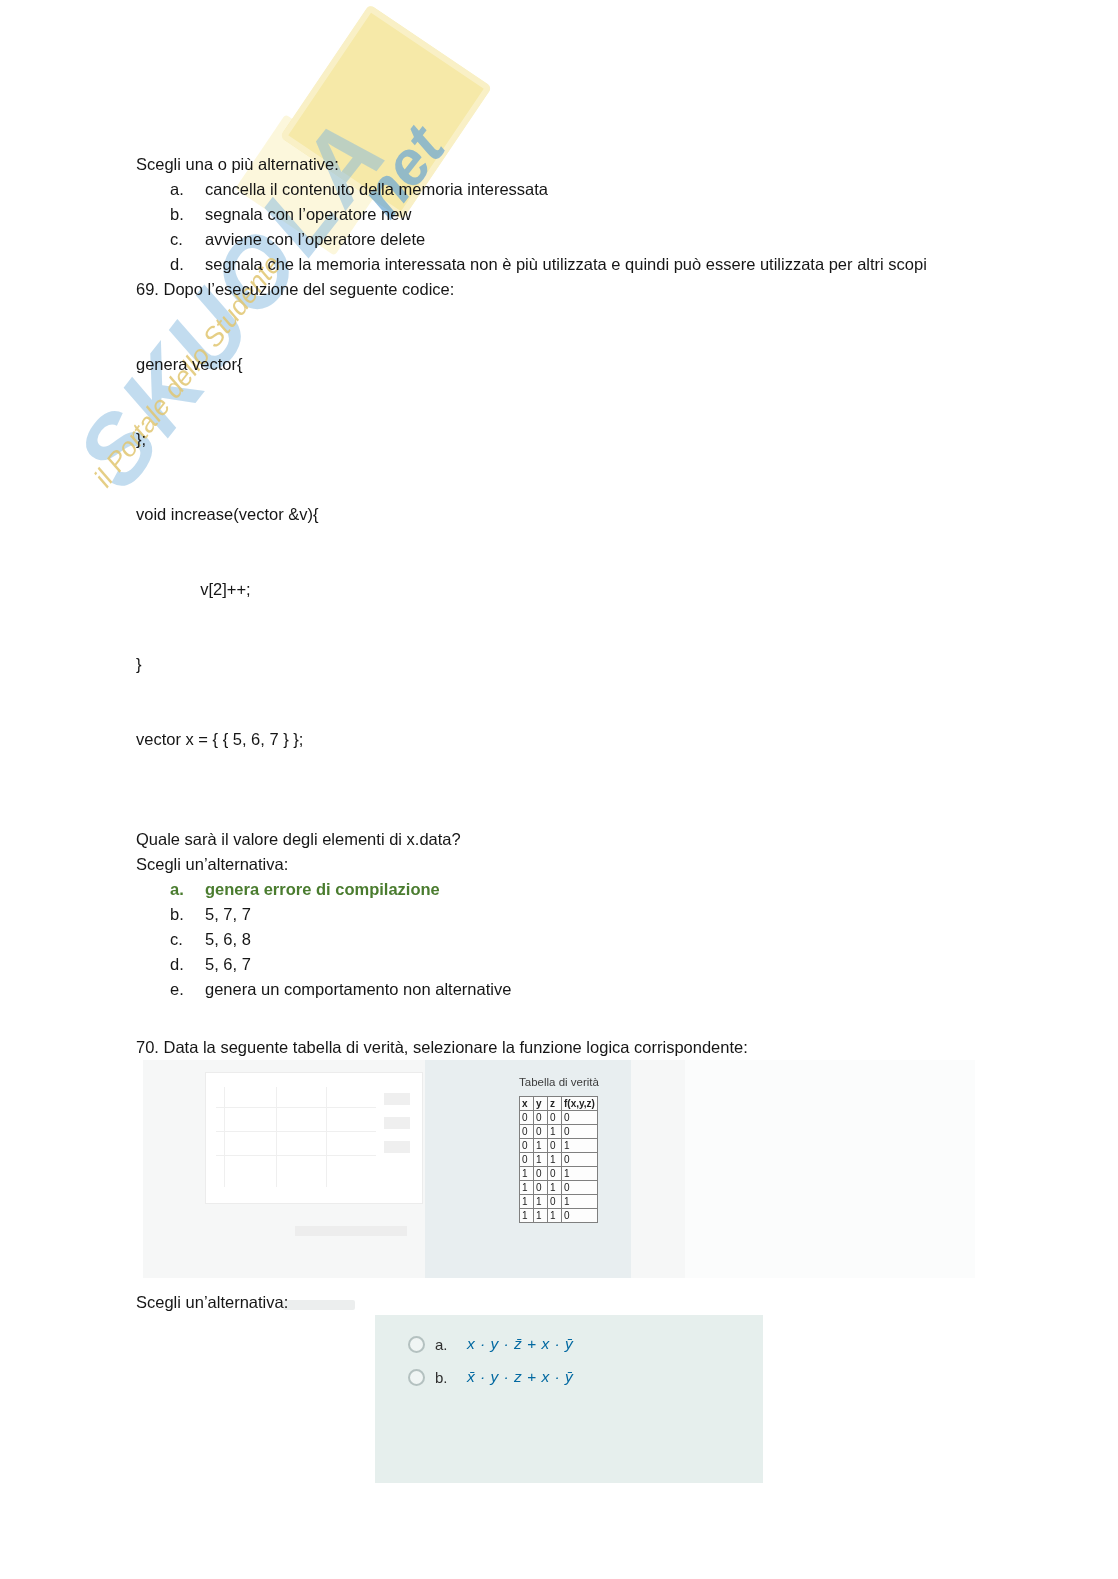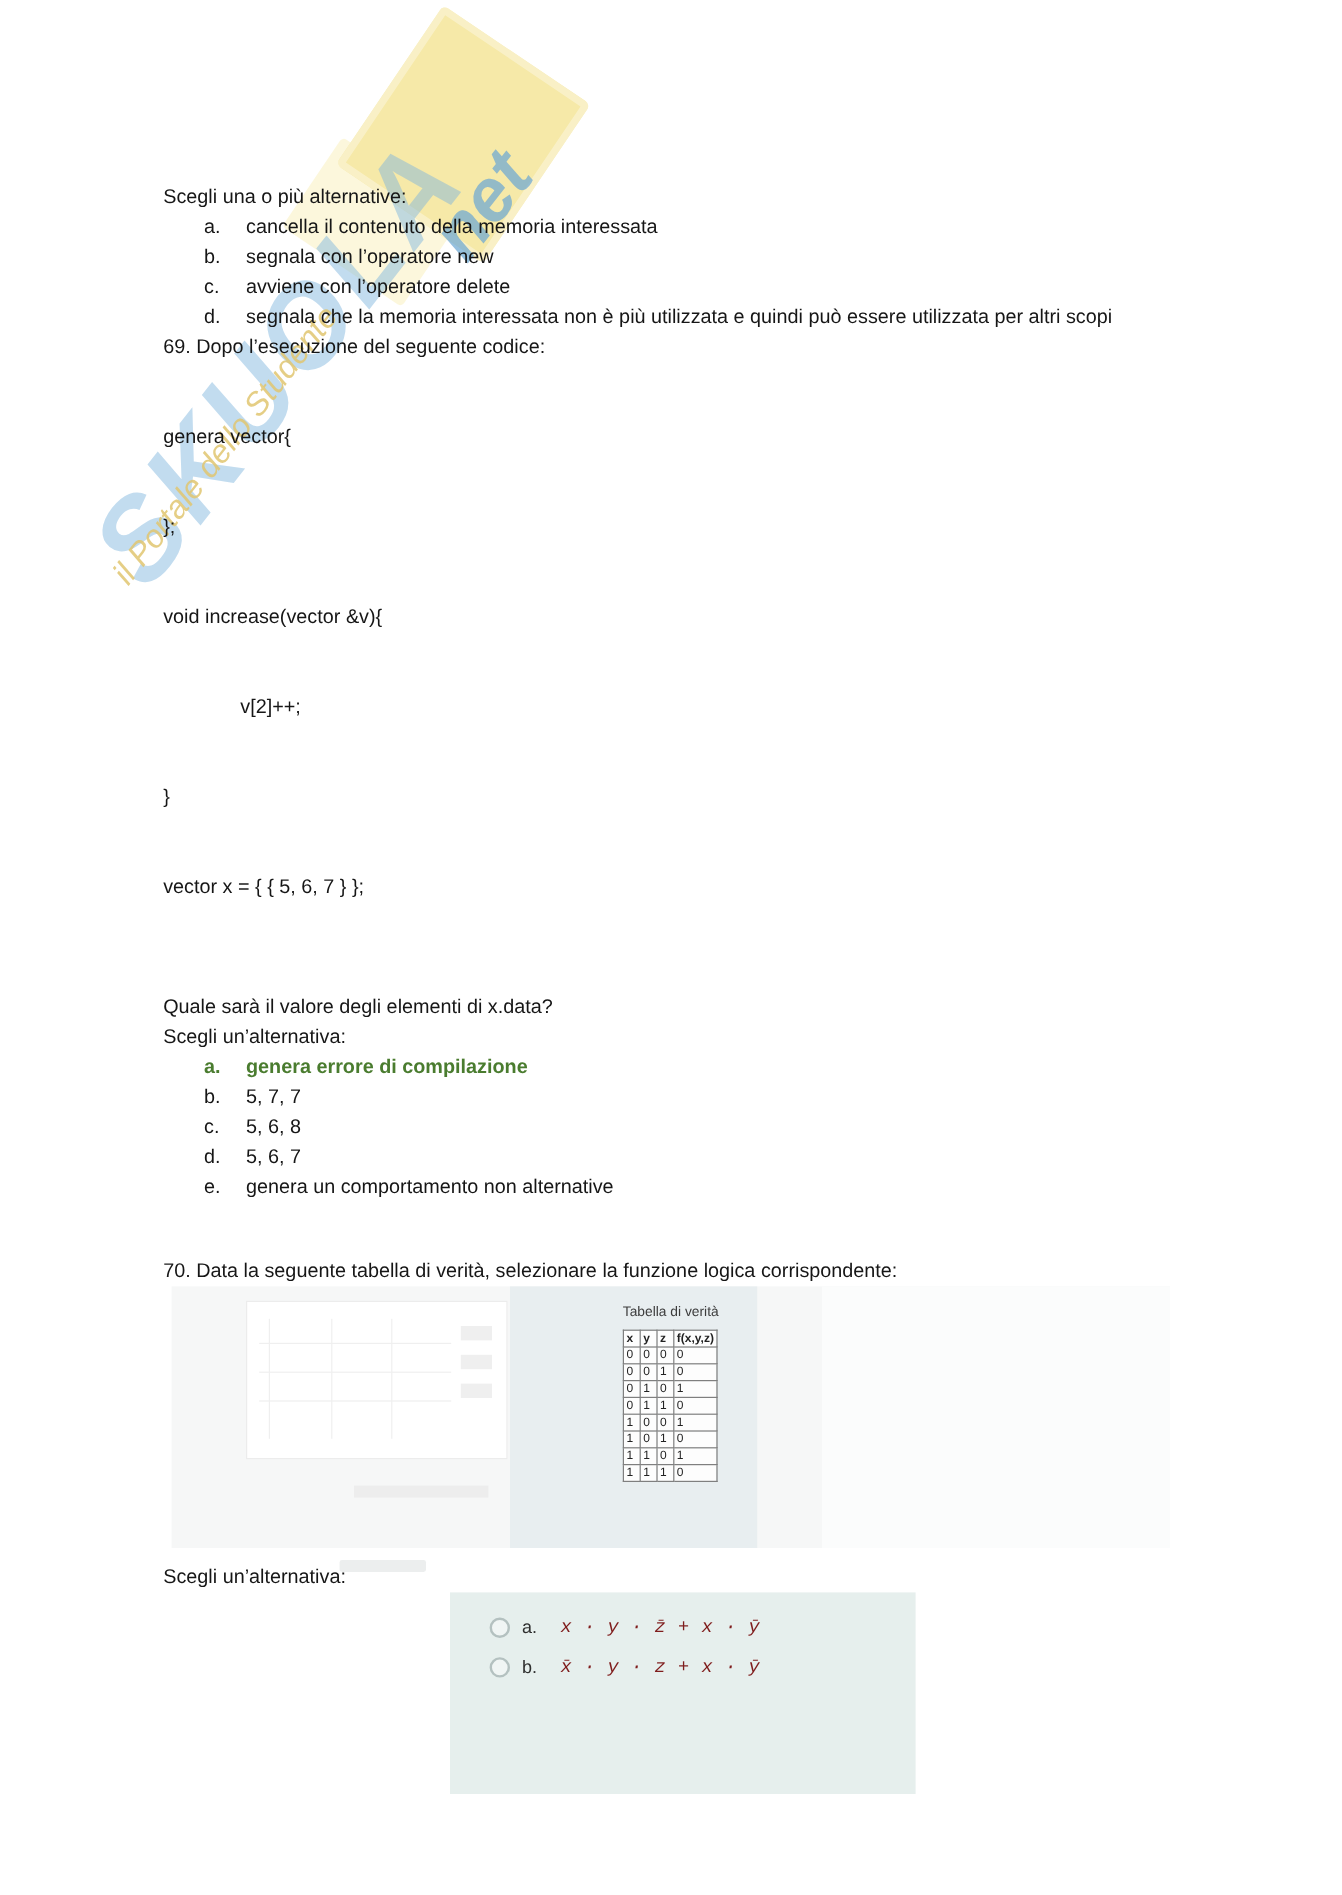--- a/index.html
+++ b/index.html
@@ -35,42 +35,42 @@
   .ghost-bar{position:absolute;background:#dfe3e3;opacity:.6;z-index:1;border-radius:2px;}
   
   .content{position:absolute;left:136px;top:152px;width:846px;z-index:2;}
   .line{margin:0;line-height:25px;}
   .opt{display:flex;line-height:25px;}
   .opt .letter{flex:0 0 35px;margin-left:34px;}
   .opt .text{flex:1;}
   .correct{color:#4a7c2f;font-weight:700;}
   .code{white-space:pre;line-height:25px;tab-size:14;-moz-tab-size:14;}
   .gap-before{margin-top:25px;}
-  .q70-title{margin-top:45px;}
+  .q70-title{margin-top:33px;}
   
   .shot1{position:relative;margin-left:7px;margin-top:0;width:832px;height:218px;background:#f6f7f7;}
   .shot1 .ghost-win{position:absolute;left:62px;top:12px;width:216px;height:130px;background:#ffffff;border:1px solid #ececec;}
   .shot1 .ghost-win i{position:absolute;background:#efefef;}
   .shot1 .ghost-label{position:absolute;left:152px;top:166px;width:112px;height:10px;background:#ededed;}
   .shot1 .ghost-right{position:absolute;left:542px;top:0;width:290px;height:218px;background:#fbfcfc;}
   .tt-panel{position:absolute;left:282px;top:0;width:206px;height:218px;background:#e8eef0;}
   .tt-caption{position:absolute;left:94px;top:16px;font-size:11.5px;color:#3c3c3c;}
   table.tt{position:absolute;left:94px;top:36px;border-collapse:collapse;font-size:10px;color:#222;}
   table.tt th,table.tt td{border:1px solid #7f7f7f;background:#fdfdfd;padding:0 2px;height:13px;line-height:13px;text-align:left;font-weight:normal;min-width:9px;}
   table.tt th{font-weight:bold;}
   .prompt70{margin-top:12px;}
   
   .shot2{
     margin-left:239px;margin-top:0;width:388px;height:168px;background:#e6efed;
     display:flex;flex-direction:column;gap:13px;padding-top:19px;box-sizing:border-box;
   }
   .choice{display:flex;align-items:center;gap:10px;padding-left:33px;height:20px;}
   .radio{width:13px;height:13px;border-radius:50%;border:2px solid #b4c1c0;background:#f0f5f4;flex:0 0 13px;box-sizing:content-box;}
   .choice .cl{font-size:15px;color:#2f2f2f;width:22px;}
-  .expr{font-family:Liberation Mono, monospace;font-style:italic;font-size:15.5px;color:#7f1d1d;letter-spacing:.5px;}
+  .expr{font-family:Liberation Sans, sans-serif;font-style:italic;font-size:15.5px;color:#0369a1;letter-spacing:.5px;}
 </style>
 </head>
 <body>
 
 <div class="page">
 
   <div class="wm">
     <div class="wm-note2"></div>
     <div class="wm-note"></div>
     <div class="wm-brand">SKUOLA</div>

